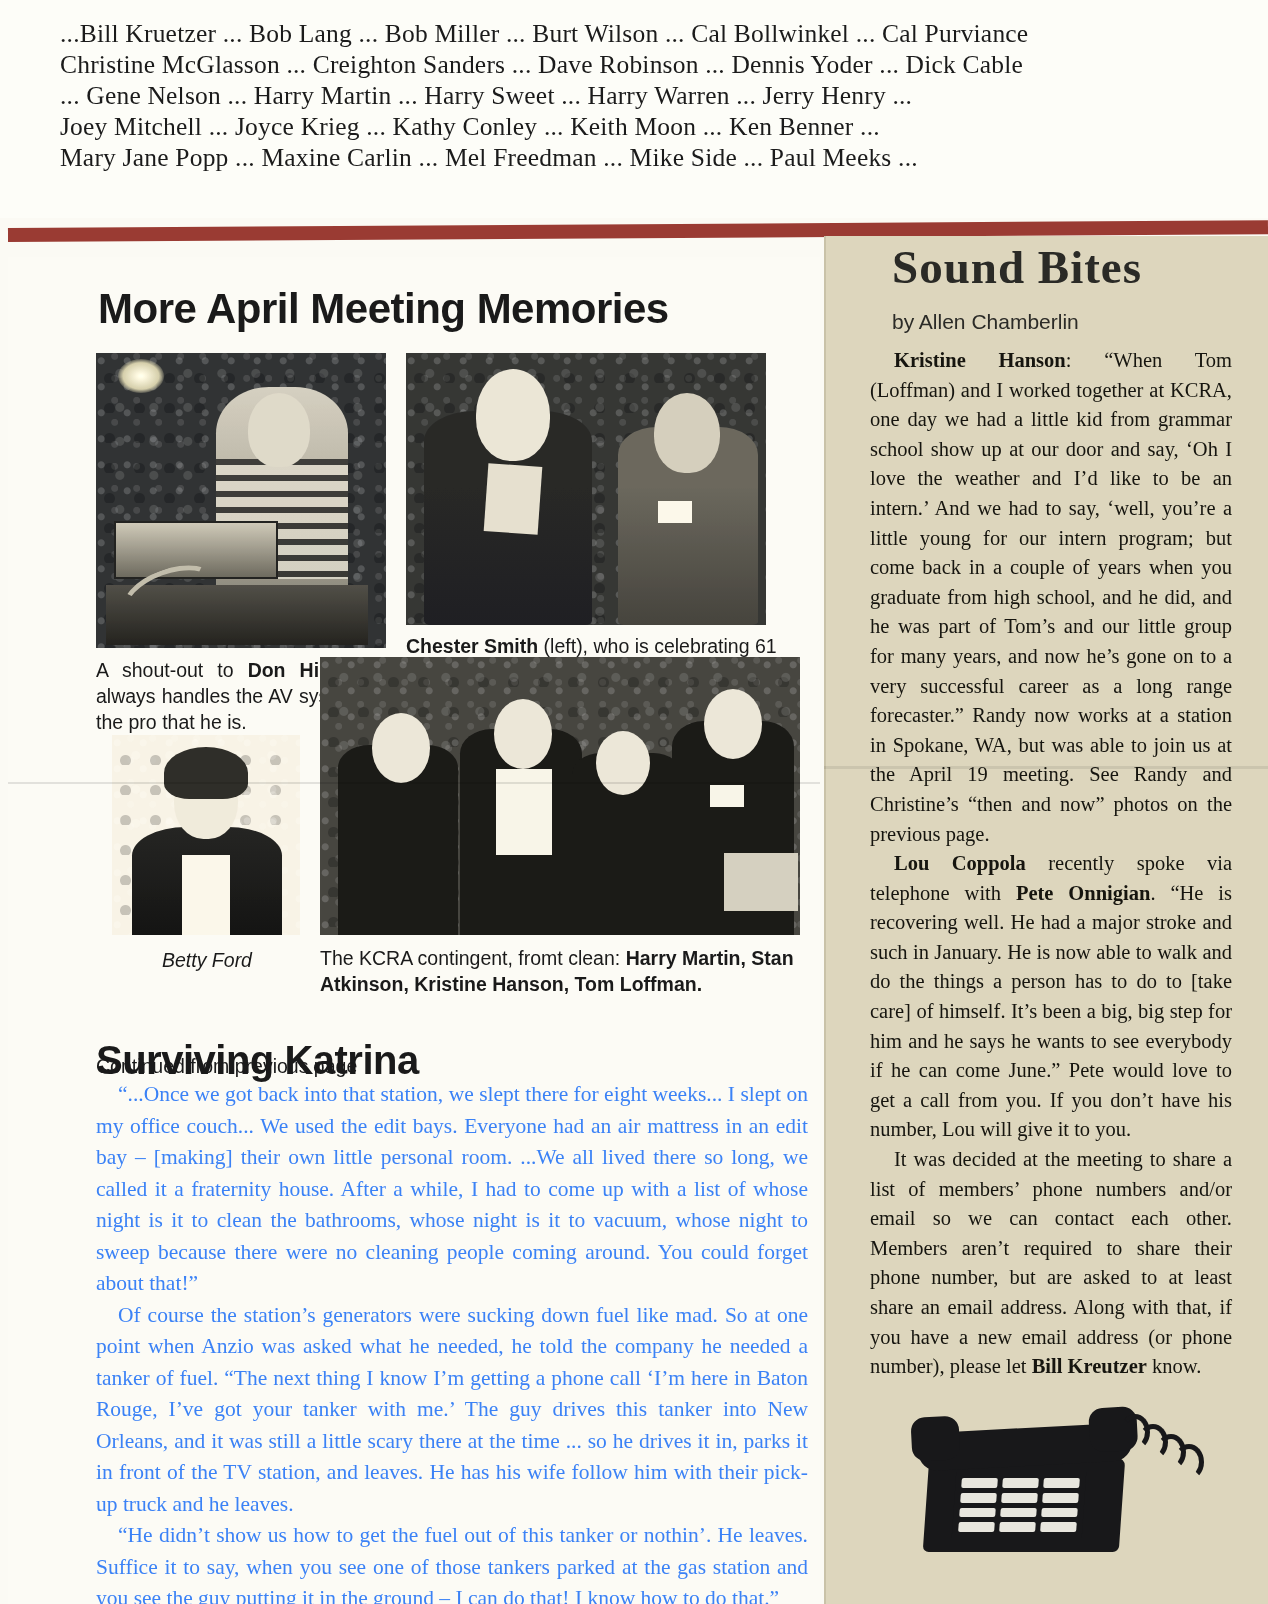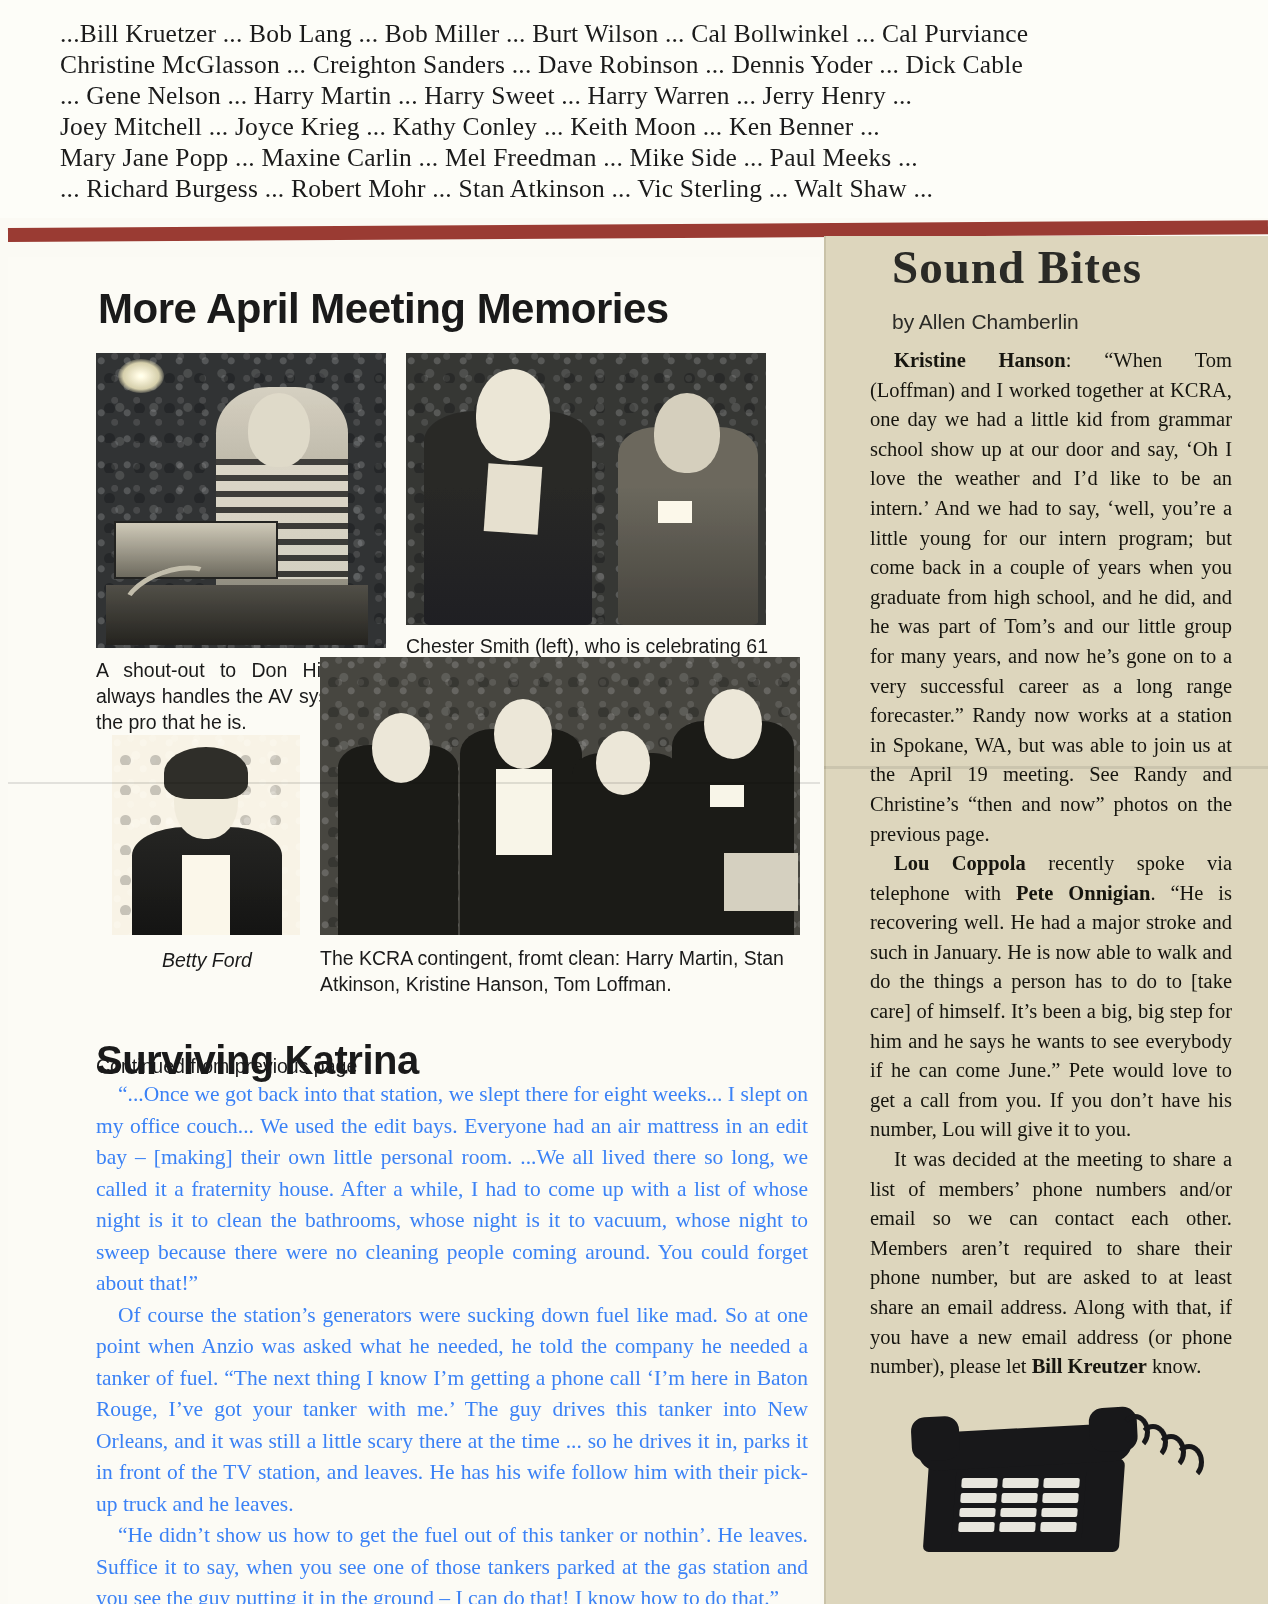--- a/index.html
+++ b/index.html
@@ -204,21 +204,21 @@
     position: absolute; background: #efece0;
   }
 
   
   .cap {
     font-family: "Liberation Sans", sans-serif;
     font-size: 19.5px;
     color: #1a1a1a;
     line-height: 26px;
   }
-  .cap b { font-weight: 400; }
+  .cap b { font-weight: 700; }
   .cap i { font-family: "Liberation Sans", sans-serif; font-style: italic; }
   #cap-chester {
     position: absolute; left: 398px; top: 376px; width: 402px;
   }
   #cap-photos {
     position: absolute; left: 430px; top: 455px; width: 370px;
     font-style: italic; text-align: left;
   }
   #cap-don {
     position: absolute; left: 88px; top: 400px; width: 300px;
@@ -345,21 +345,20 @@
 <body>
 
 <div class="page">
 
   <div class="names-strip">
     <div class="names-line">...Bill Kruetzer ...   Bob Lang ... Bob Miller ... Burt Wilson ... Cal Bollwinkel ... Cal Purviance</div>
     <div class="names-line">Christine McGlasson ... Creighton Sanders ... Dave Robinson ... Dennis Yoder ... Dick Cable</div>
     <div class="names-line">... Gene Nelson ... Harry Martin ... Harry Sweet ... Harry Warren ... Jerry Henry ...</div>
     <div class="names-line">Joey Mitchell ... Joyce Krieg ... Kathy Conley ... Keith Moon ... Ken Benner ...</div>
     <div class="names-line">Mary Jane Popp ...  Maxine Carlin ... Mel Freedman ...  Mike Side ... Paul Meeks ...</div>
-    <div class="names-line">... Richard Burgess ... Robert Mohr ...      Stan Atkinson ... Vic Sterling ... Walt Shaw ...</div>
   </div>
 
   <div class="divider-bar"></div>
 
   <div class="left-col">
 
     <h1 class="headline">More April Meeting Memories</h1>
 
     <div class="photo" id="photo-don">
       <div class="grain"></div>

